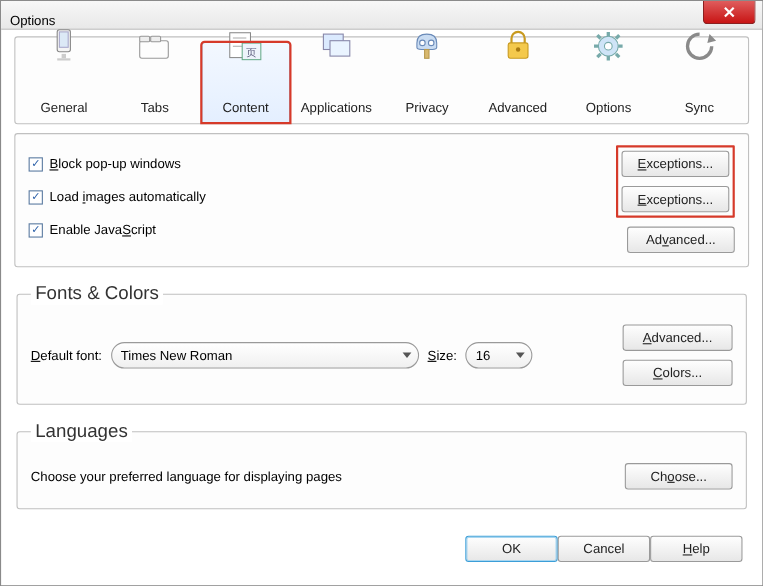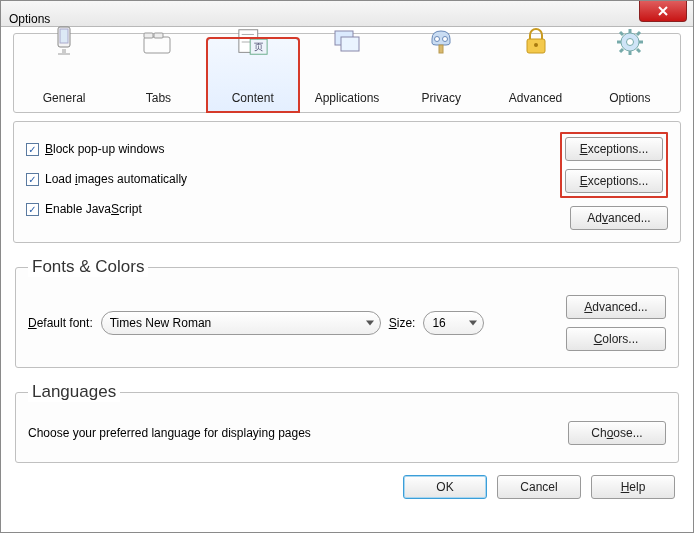--- a/index.html
+++ b/index.html
@@ -181,22 +181,21 @@
     display: flex;
     flex-direction: column;
     gap: 8px;
     min-width: 100px;
     align-items: stretch;
   }
   
   .bottom-row {
     display: flex;
     justify-content: flex-end;
-    gap: 10px;
-    margin-top: 12px;
+    margin-top: 24px;
     padding-right: 6px;
     align-items: center;
   }
   .btn.default {
     border: 1px solid #3b9ed8;
     box-shadow: 0 0 0 1px #a8d6f0 inset;
   }
   .under { text-decoration: underline; }
   svg { display: block; }
 </style>
@@ -299,20 +298,29 @@
               <line x1="5" y1="5" x2="8" y2="8"></line>
               <line x1="22" y1="22" x2="25" y2="25"></line>
               <line x1="25" y1="5" x2="22" y2="8"></line>
               <line x1="8" y1="22" x2="5" y2="25"></line>
             </g>
           </svg>
       </span>
       <span class="label">Options</span>
     </div>
 
+    <div class="tab">
+      <span class="icon">
+        <svg width="30" height="30" viewBox="0 0 30 30">
+            <path d="M15 4 a11 11 0 1 0 11 11" fill="none" stroke="#8a8a8a" stroke-width="3"></path>
+            <polygon points="24,4 30,10 22,12" fill="#8a8a8a"></polygon>
+          </svg>
+      </span>
+      <span class="label">Sync</span>
+    </div>
   </div>
 
   <div class="section-box" style="margin-top:8px;">
     <div class="first-block">
       <div class="first-block-left">
         <div class="row">
           <div class="left">
             <span class="chk">✓</span>
             <span><span class="under">B</span><span></span>lock pop-up windows</span>
           </div>

